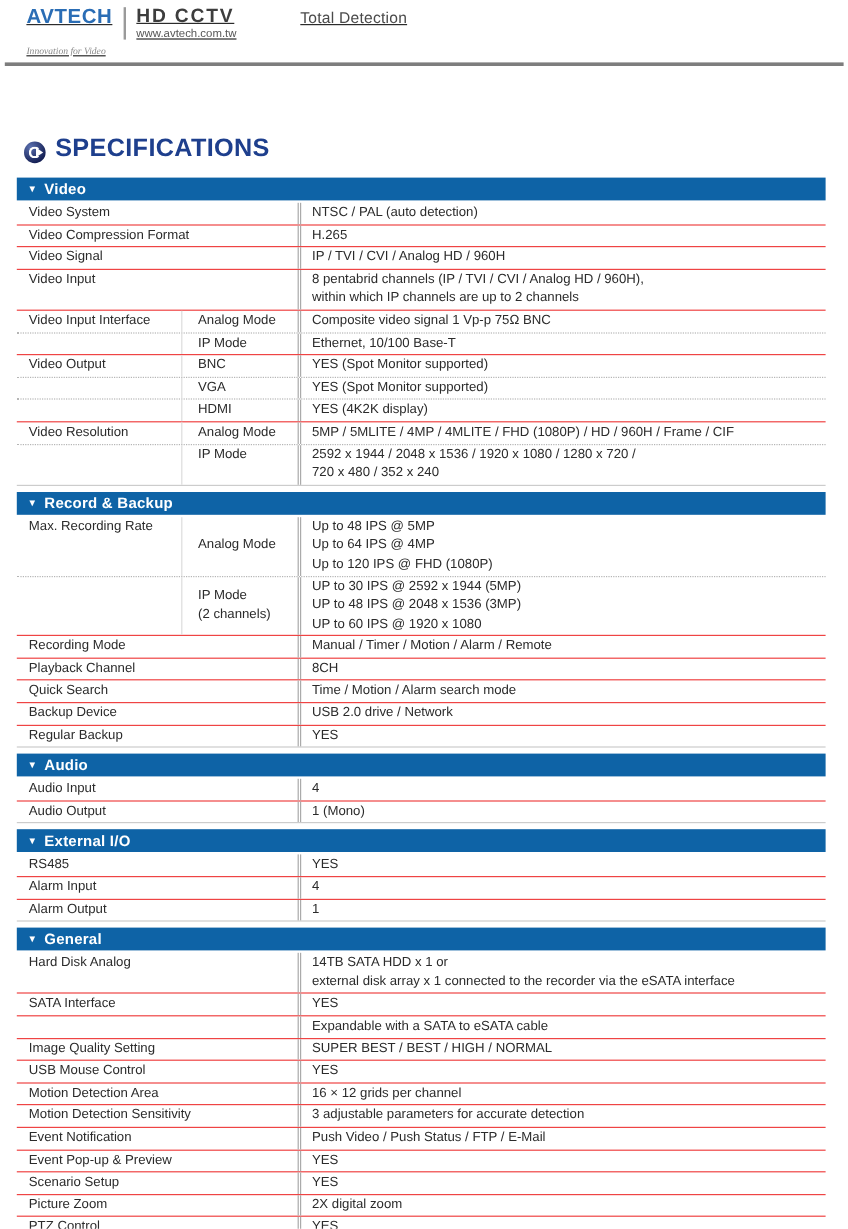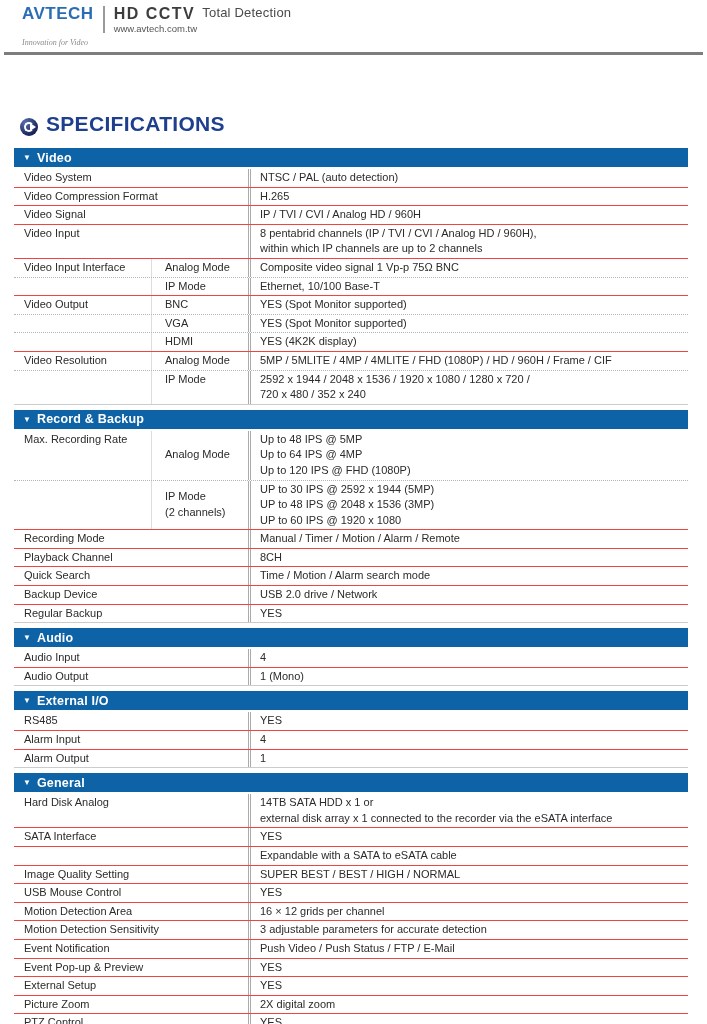--- a/index.html
+++ b/index.html
@@ -6,27 +6,27 @@
   html, body { width: 707px; background: #fff; }
   body {
     font-family: "Liberation Sans", sans-serif;
     color: #2b2b2b;
     position: relative;
     height: 1024px;
     overflow: hidden;
   }
 
   
-  .top-header { display: flex; align-items: flex-start; padding: 5px 0 0 22px; }
+  .top-header { display: flex; align-items: flex-start; padding: 5px 0 0 22px; text-decoration: underline; }
   .brand-block { display: flex; flex-direction: column; }
   .brand-name { font-size: 17px; font-weight: bold; color: #2a6db5; letter-spacing: .5px; line-height: 17px; }
   .brand-tagline { font-size: 8px; color: #8a8a8a; font-style: italic; font-family: "Liberation Serif", serif; margin-top: 16px; }
   .vert-divider { width: 2px; background: #9a9a9a; height: 27px; margin: 1px 9px 0 9px; }
   .product-block { display: flex; flex-direction: column; }
-  .product-top { display: flex; align-items: flex-start; }
+  .product-top { display: flex; align-items: flex-end; gap: 48px; }
   .product-line { font-size: 16px; font-weight: bold; color: #3d3d3d; letter-spacing: 1.5px; line-height: 17px; }
   .product-suffix { font-size: 13px; color: #4a4a4a; margin-left: 7px; letter-spacing: .2px; }
   .website { font-size: 9.5px; color: #555; margin-top: 1px; }
   .header-rule { height: 3px; background: #7d7d7d; margin: 5px 4px 0 4px; }
 
   
   .heading { display: flex; align-items: flex-end; margin: 57px 0 0 20px; }
   .spec-icon {
     width: 18px; height: 18px; border-radius: 50%;
     background: radial-gradient(circle at 30% 25%, #5a6fae, #152055 75%);
@@ -258,21 +258,21 @@
       </div>
       <div class="row simple">
         <div class="cell label">Event Notification</div>
         <div class="cell value">Push Video / Push Status / FTP / E-Mail</div>
       </div>
       <div class="row simple">
         <div class="cell label">Event Pop-up &amp; Preview</div>
         <div class="cell value">YES</div>
       </div>
       <div class="row simple">
-        <div class="cell label">External Setup</div>
+        <div class="cell label">Scenario Setup</div>
         <div class="cell value">YES</div>
       </div>
       <div class="row simple">
         <div class="cell label">Picture Zoom</div>
         <div class="cell value">2X digital zoom</div>
       </div>
       <div class="row simple">
         <div class="cell label">PTZ Control</div>
         <div class="cell value">YES</div>
       </div>

